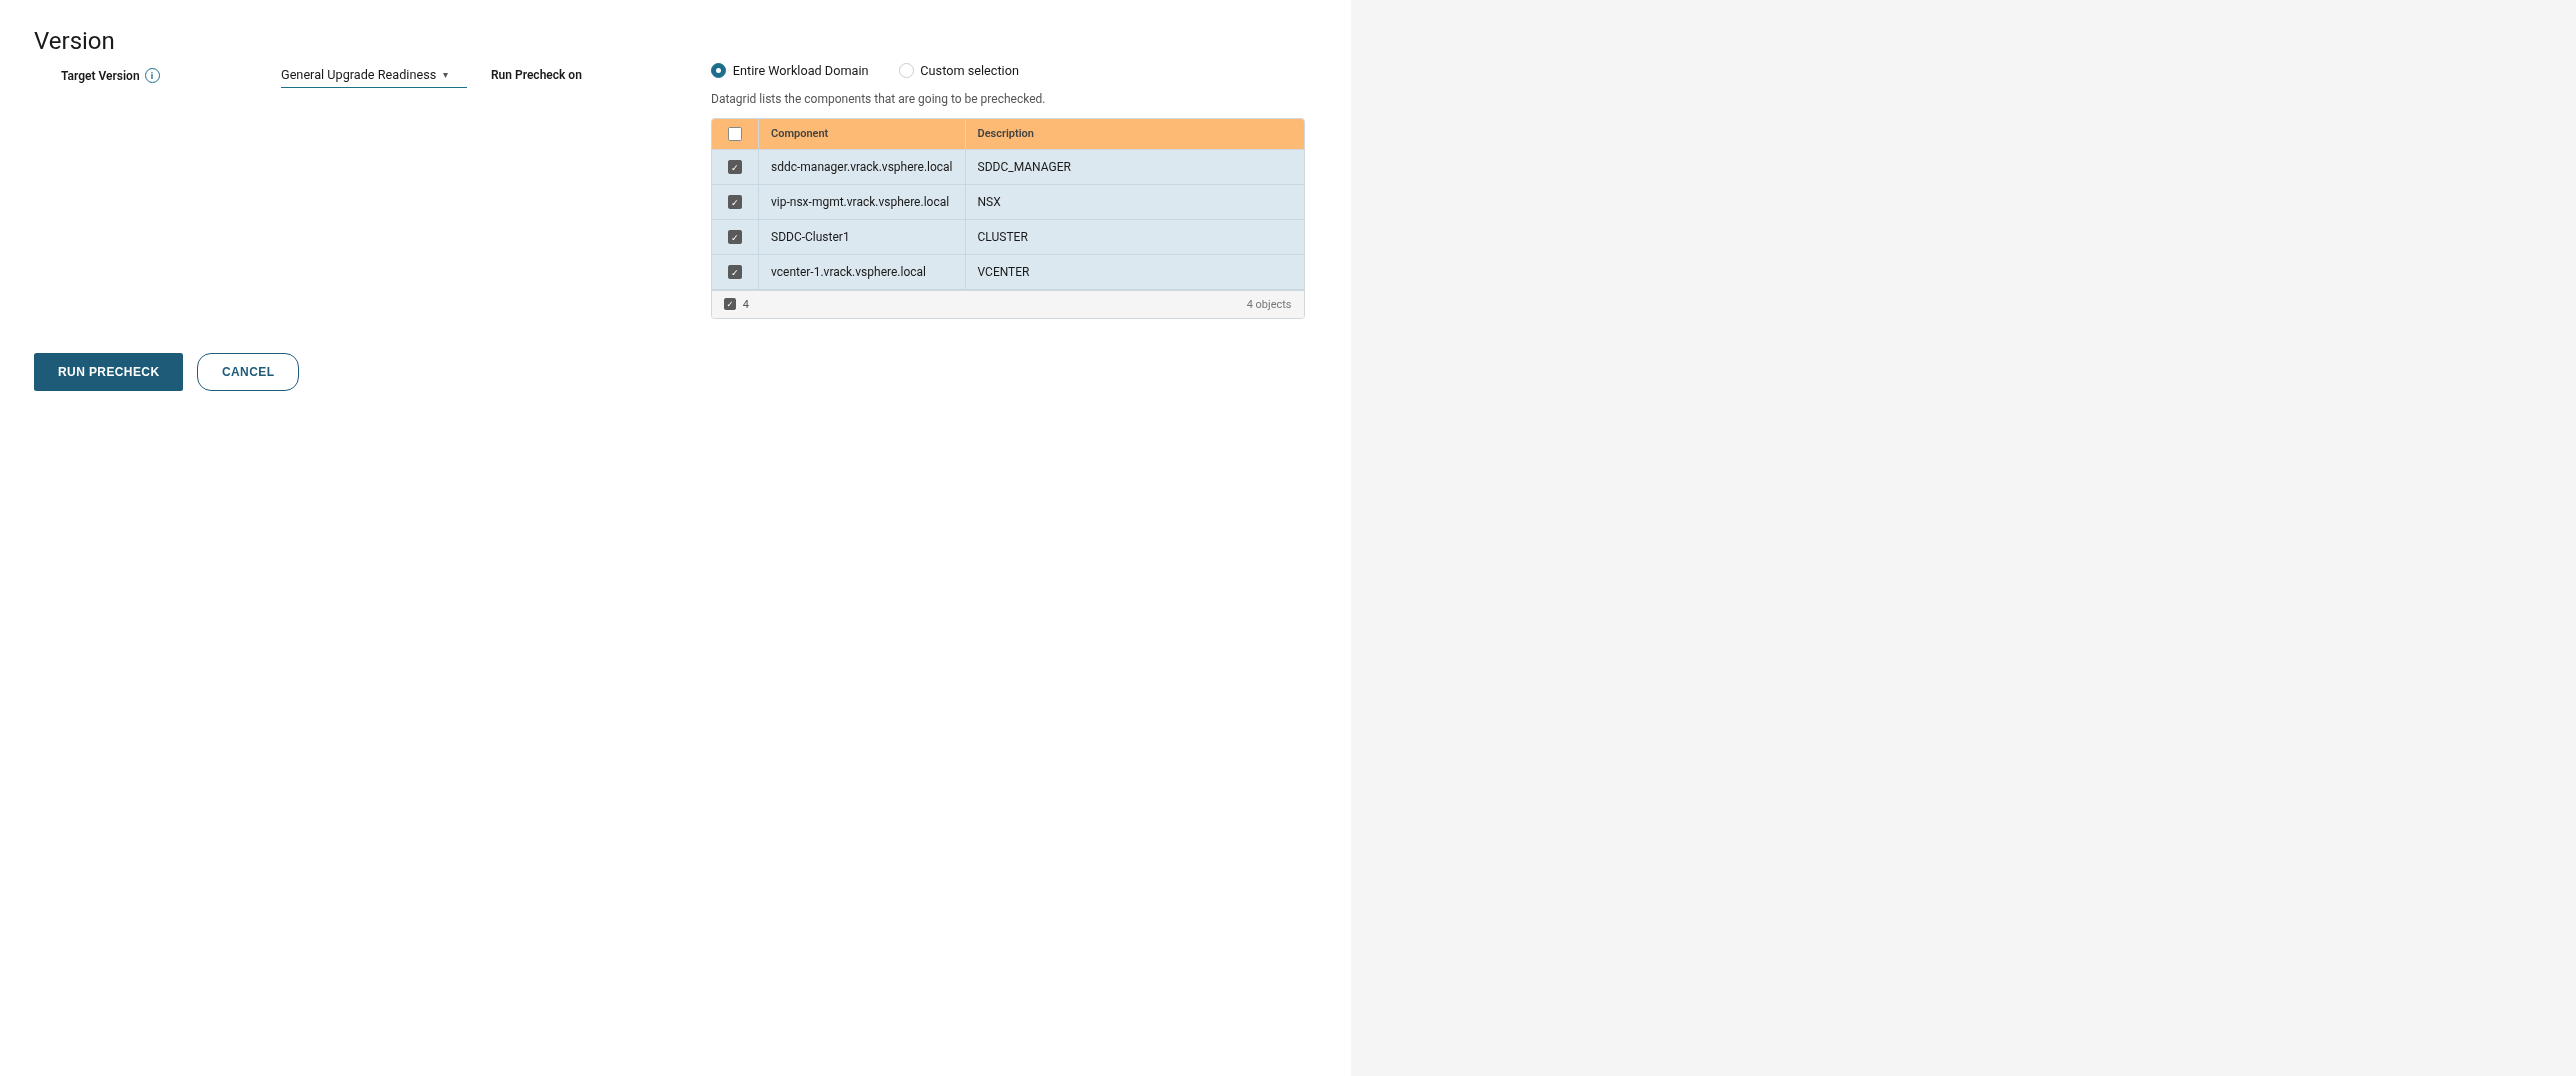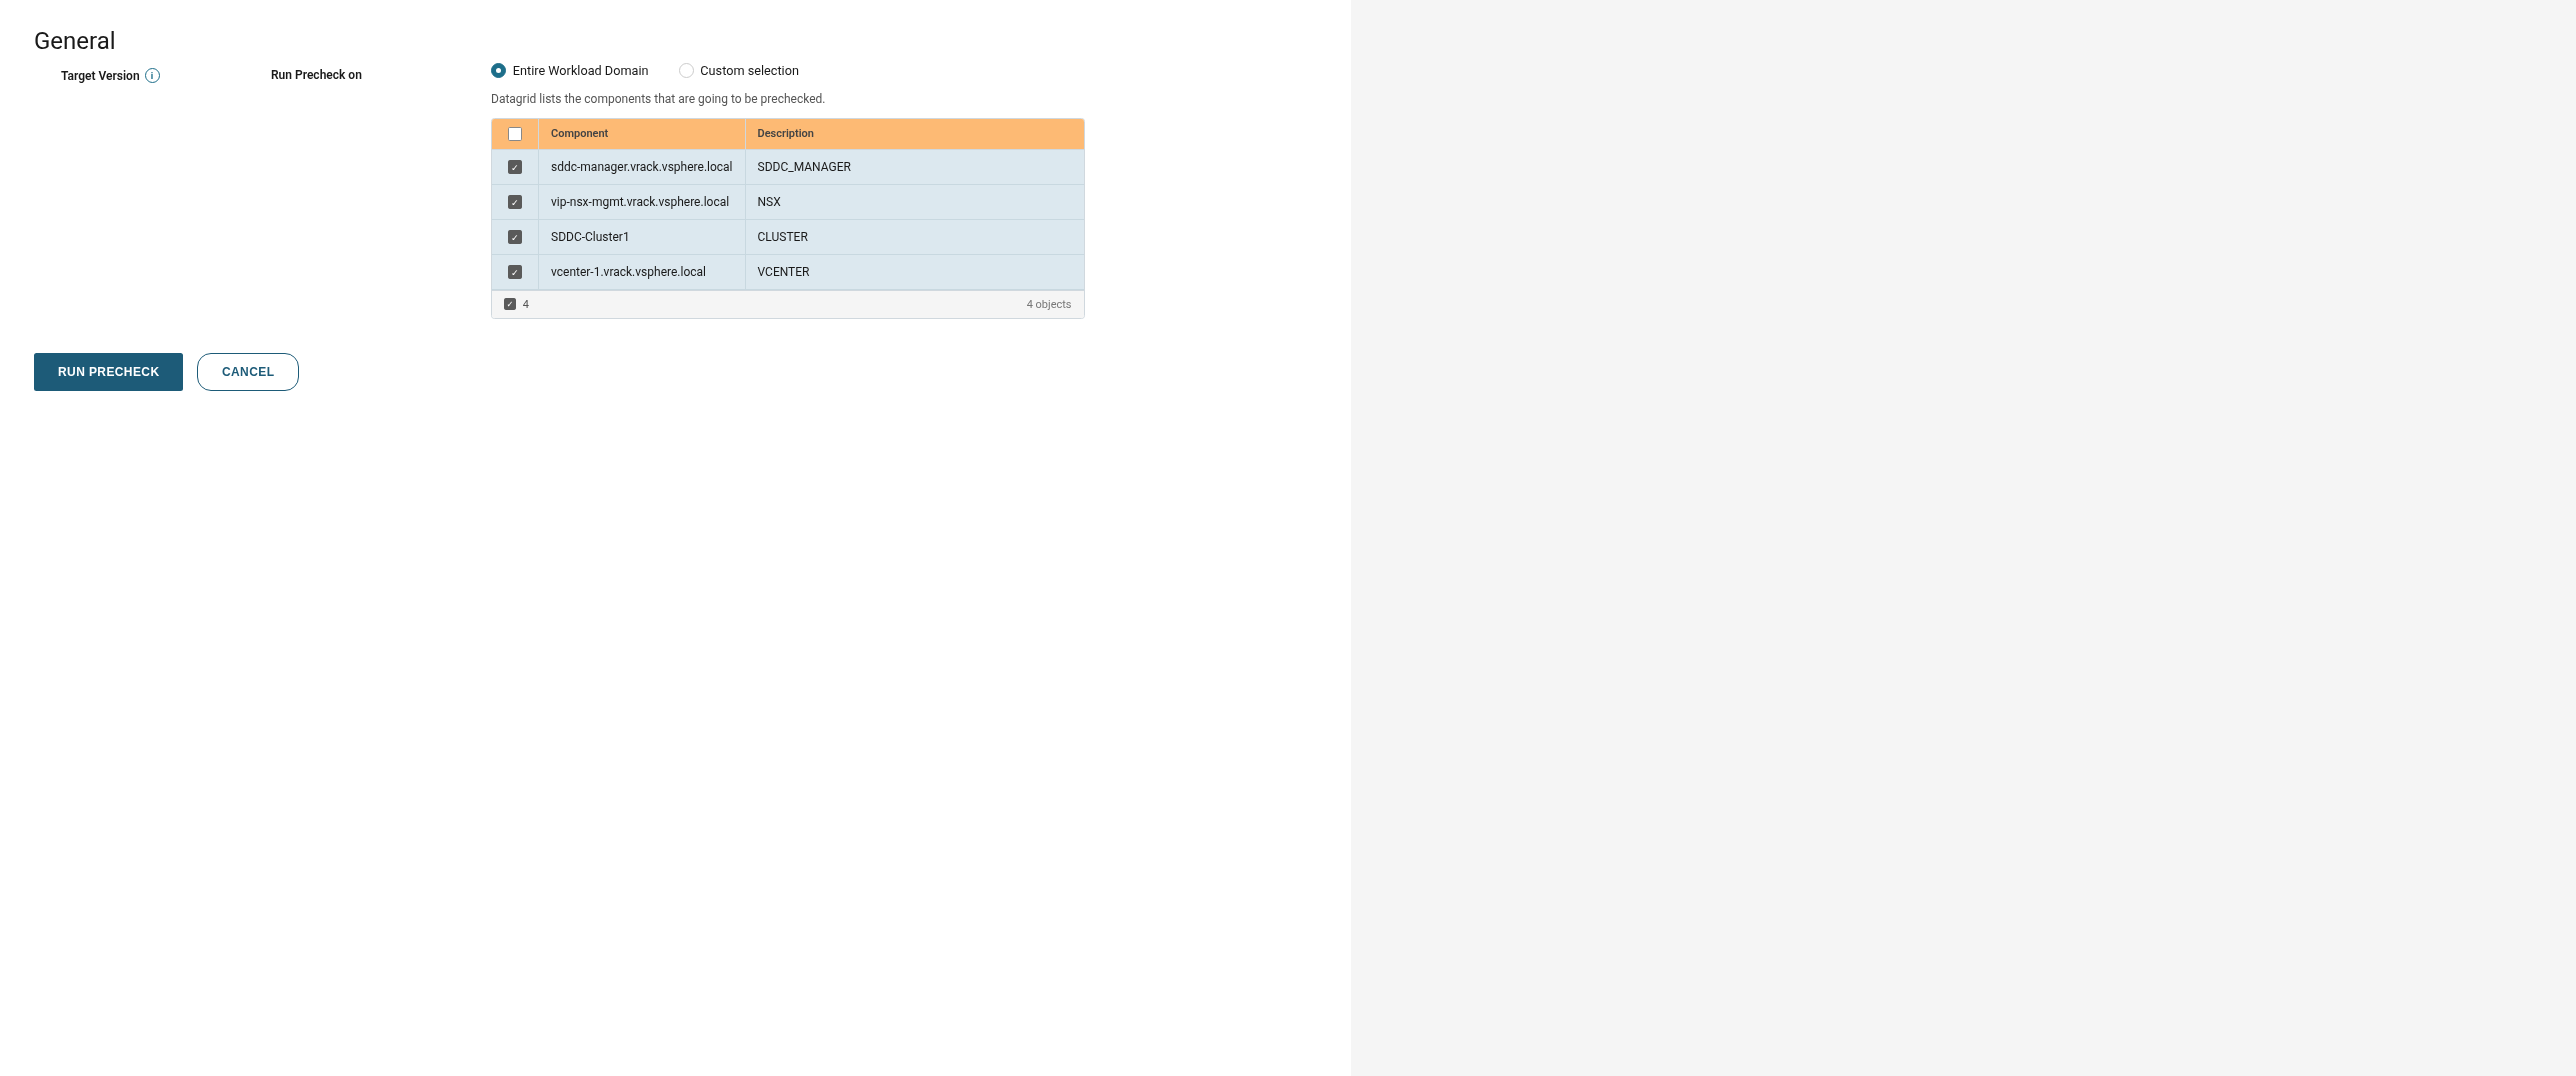--- a/index.html
+++ b/index.html
@@ -238,29 +238,35 @@
       letter-spacing: 0.4px;
       cursor: pointer;
       border-radius: 14px;
       text-transform: uppercase;
     }
   </style>
 </head>
 <body>
 
 <div class="page-container">
-  <h1 class="page-title">General</h1>
+  <h1 class="page-title">Version</h1>
 
   <div class="form-section">
 
     <div class="form-row">
       <div class="form-label">
         <span>Target Version</span>
         <span class="info-icon">i</span>
       </div>
+      <div class="form-control-area">
+        <div class="dropdown-select">
+          <span>General Upgrade Readiness</span>
+          <span class="dropdown-chevron">▾</span>
+        </div>
+      </div>
     </div>
 
     <div class="form-row">
       <div class="form-label">
         <span>Run Precheck on</span>
       </div>
       <div class="form-control-area">
 
         <div class="radio-group">
           <div class="radio-option">

